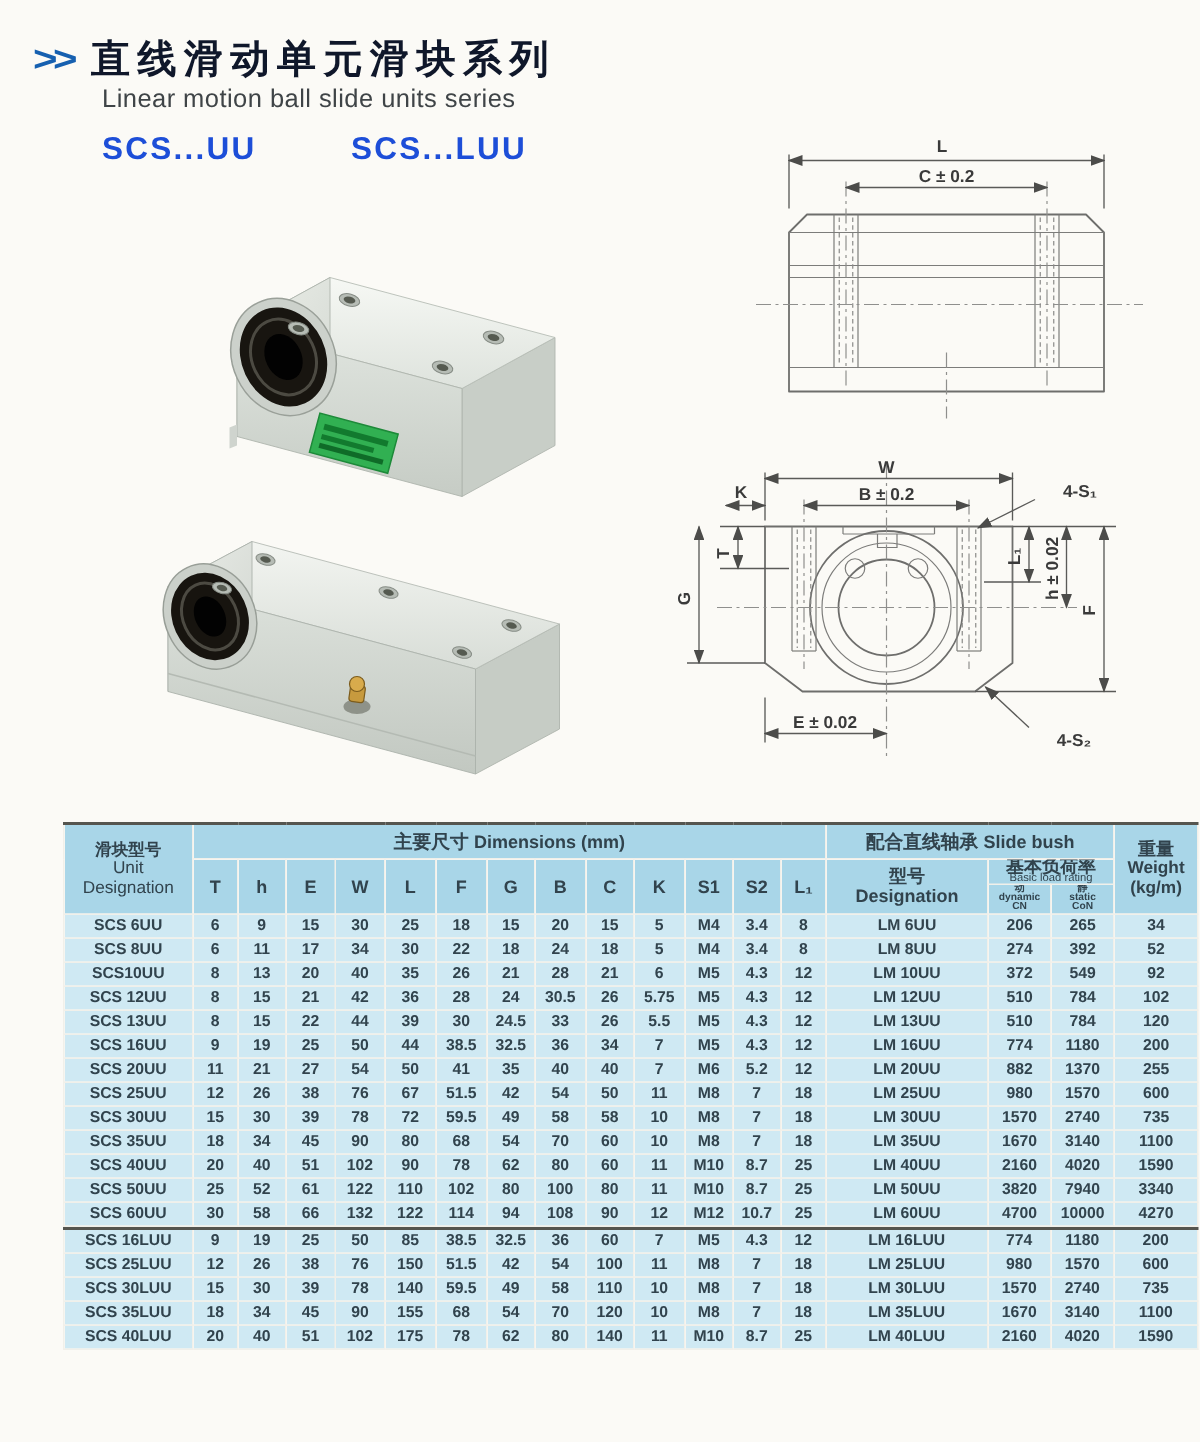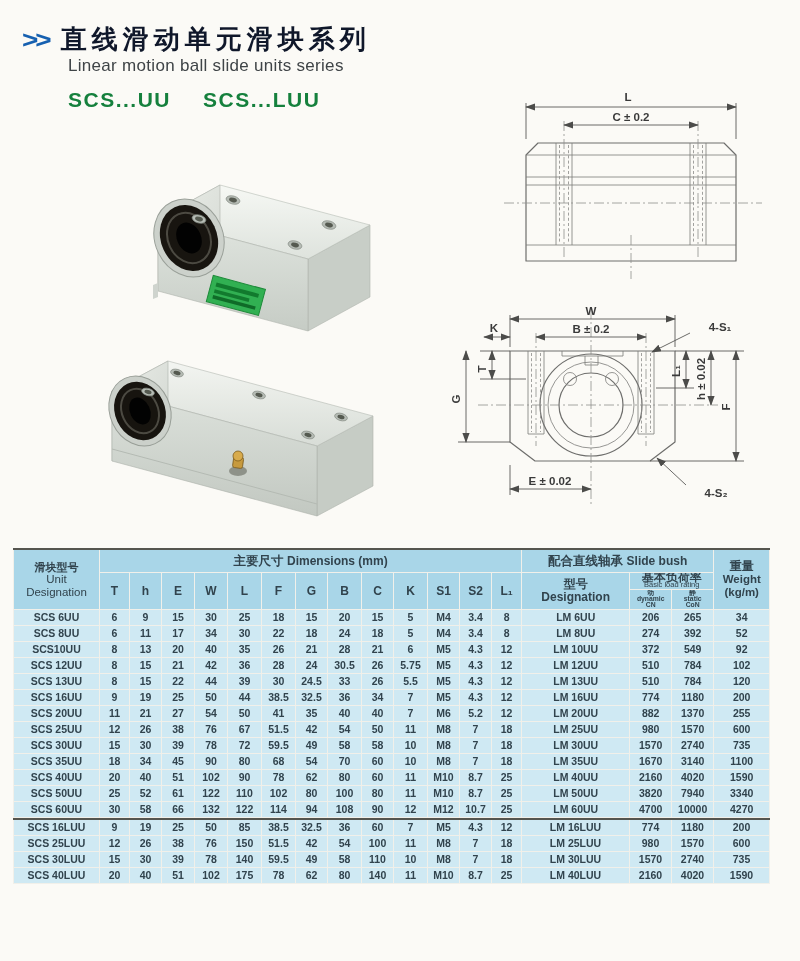--- a/index.html
+++ b/index.html
@@ -3,35 +3,35 @@
 <meta charset="utf-8">
 <style>
   html,body{margin:0;padding:0}
   body{width:800px;height:961px;background:#fbfaf6;font-family:"Liberation Sans","DejaVu Sans",sans-serif;overflow:hidden;position:relative}
   
   .hdr{padding:26px 0 0 22px}
   .hdr-row1{display:flex;align-items:flex-end;gap:12px}
   .chev{color:#1660b0;font-weight:800;font-size:28px;line-height:.9;letter-spacing:-3px;transform:scaleY(.85)}
   .tzh{font-size:26px;font-weight:700;color:#0f172a;letter-spacing:5px;line-height:1}
   .ten{font-size:17px;color:#3f4447;margin:4px 0 0 46px;letter-spacing:.3px}
-  .series{margin:12px 0 0 46px;font-size:21px;font-weight:800;color:#15803d;display:flex;gap:32px;letter-spacing:1.5px}
+  .series{margin:12px 0 0 46px;font-size:21px;font-weight:800;color:#1d4ed8;display:flex;gap:63px;letter-spacing:1.5px}
   
   .stage{position:absolute;left:0;top:85px;width:800px;height:460px}
   .ph1{position:absolute;left:108px;top:42px}
   .dr1{position:absolute;left:468px;top:0}
   .ph2{position:absolute;left:48px;top:238px}
   .dr2{position:absolute;left:428px;top:206px}
   .dl{stroke:#6e6e6c;stroke-width:1.2;fill:none;stroke-linejoin:round}
   .dl2{stroke:#7c7c7a;stroke-width:.8;fill:none}
   .dash{stroke:#8a8a88;stroke-width:.8;fill:none;stroke-dasharray:3 2.2}
   .cl{stroke:#8f8f8d;stroke-width:.8;fill:none;stroke-dasharray:10 3 2 3}
   .dim{stroke:#5a5a58;stroke-width:.9;fill:none}
   .dtx{font:700 11.5px "Liberation Sans","DejaVu Sans",sans-serif;fill:#3a3a3a}
   
-  .tables{position:absolute;left:13px;top:548px;width:756px}
+  .tables{position:absolute;left:42px;top:548px;width:756px}
   table{border-collapse:collapse;table-layout:fixed;width:756px}
   .t1,.t2{border-top:2px solid #55554f}
   .t2{margin-top:0}
   th,td{border:1.6px solid #f1f0ea;text-align:center;vertical-align:middle;color:#31434d;padding:0;overflow:hidden;white-space:nowrap}
   th{background:#a9d6e8;font-weight:700}
   td{background:#cfe9f3;font-size:10.5px;font-weight:700;height:15px}
   .grp{font-size:12.5px;height:22px}
   .grp .en{font-weight:700;font-size:12px}
   .letters th{font-size:12px}
   .unitcell{font-size:11px;line-height:12.5px}
@@ -691,20 +691,40 @@
           <td>10</td>
           <td>M8</td>
           <td>7</td>
           <td>18</td>
           <td>LM 30LUU</td>
           <td>1570</td>
           <td>2740</td>
           <td>735</td>
         </tr>
         <tr>
+          <td>SCS 35LUU</td>
+          <td>18</td>
+          <td>34</td>
+          <td>45</td>
+          <td>90</td>
+          <td>155</td>
+          <td>68</td>
+          <td>54</td>
+          <td>70</td>
+          <td>120</td>
+          <td>10</td>
+          <td>M8</td>
+          <td>7</td>
+          <td>18</td>
+          <td>LM 35LUU</td>
+          <td>1670</td>
+          <td>3140</td>
+          <td>1100</td>
+        </tr>
+        <tr>
           <td>SCS 40LUU</td>
           <td>20</td>
           <td>40</td>
           <td>51</td>
           <td>102</td>
           <td>175</td>
           <td>78</td>
           <td>62</td>
           <td>80</td>
           <td>140</td>

